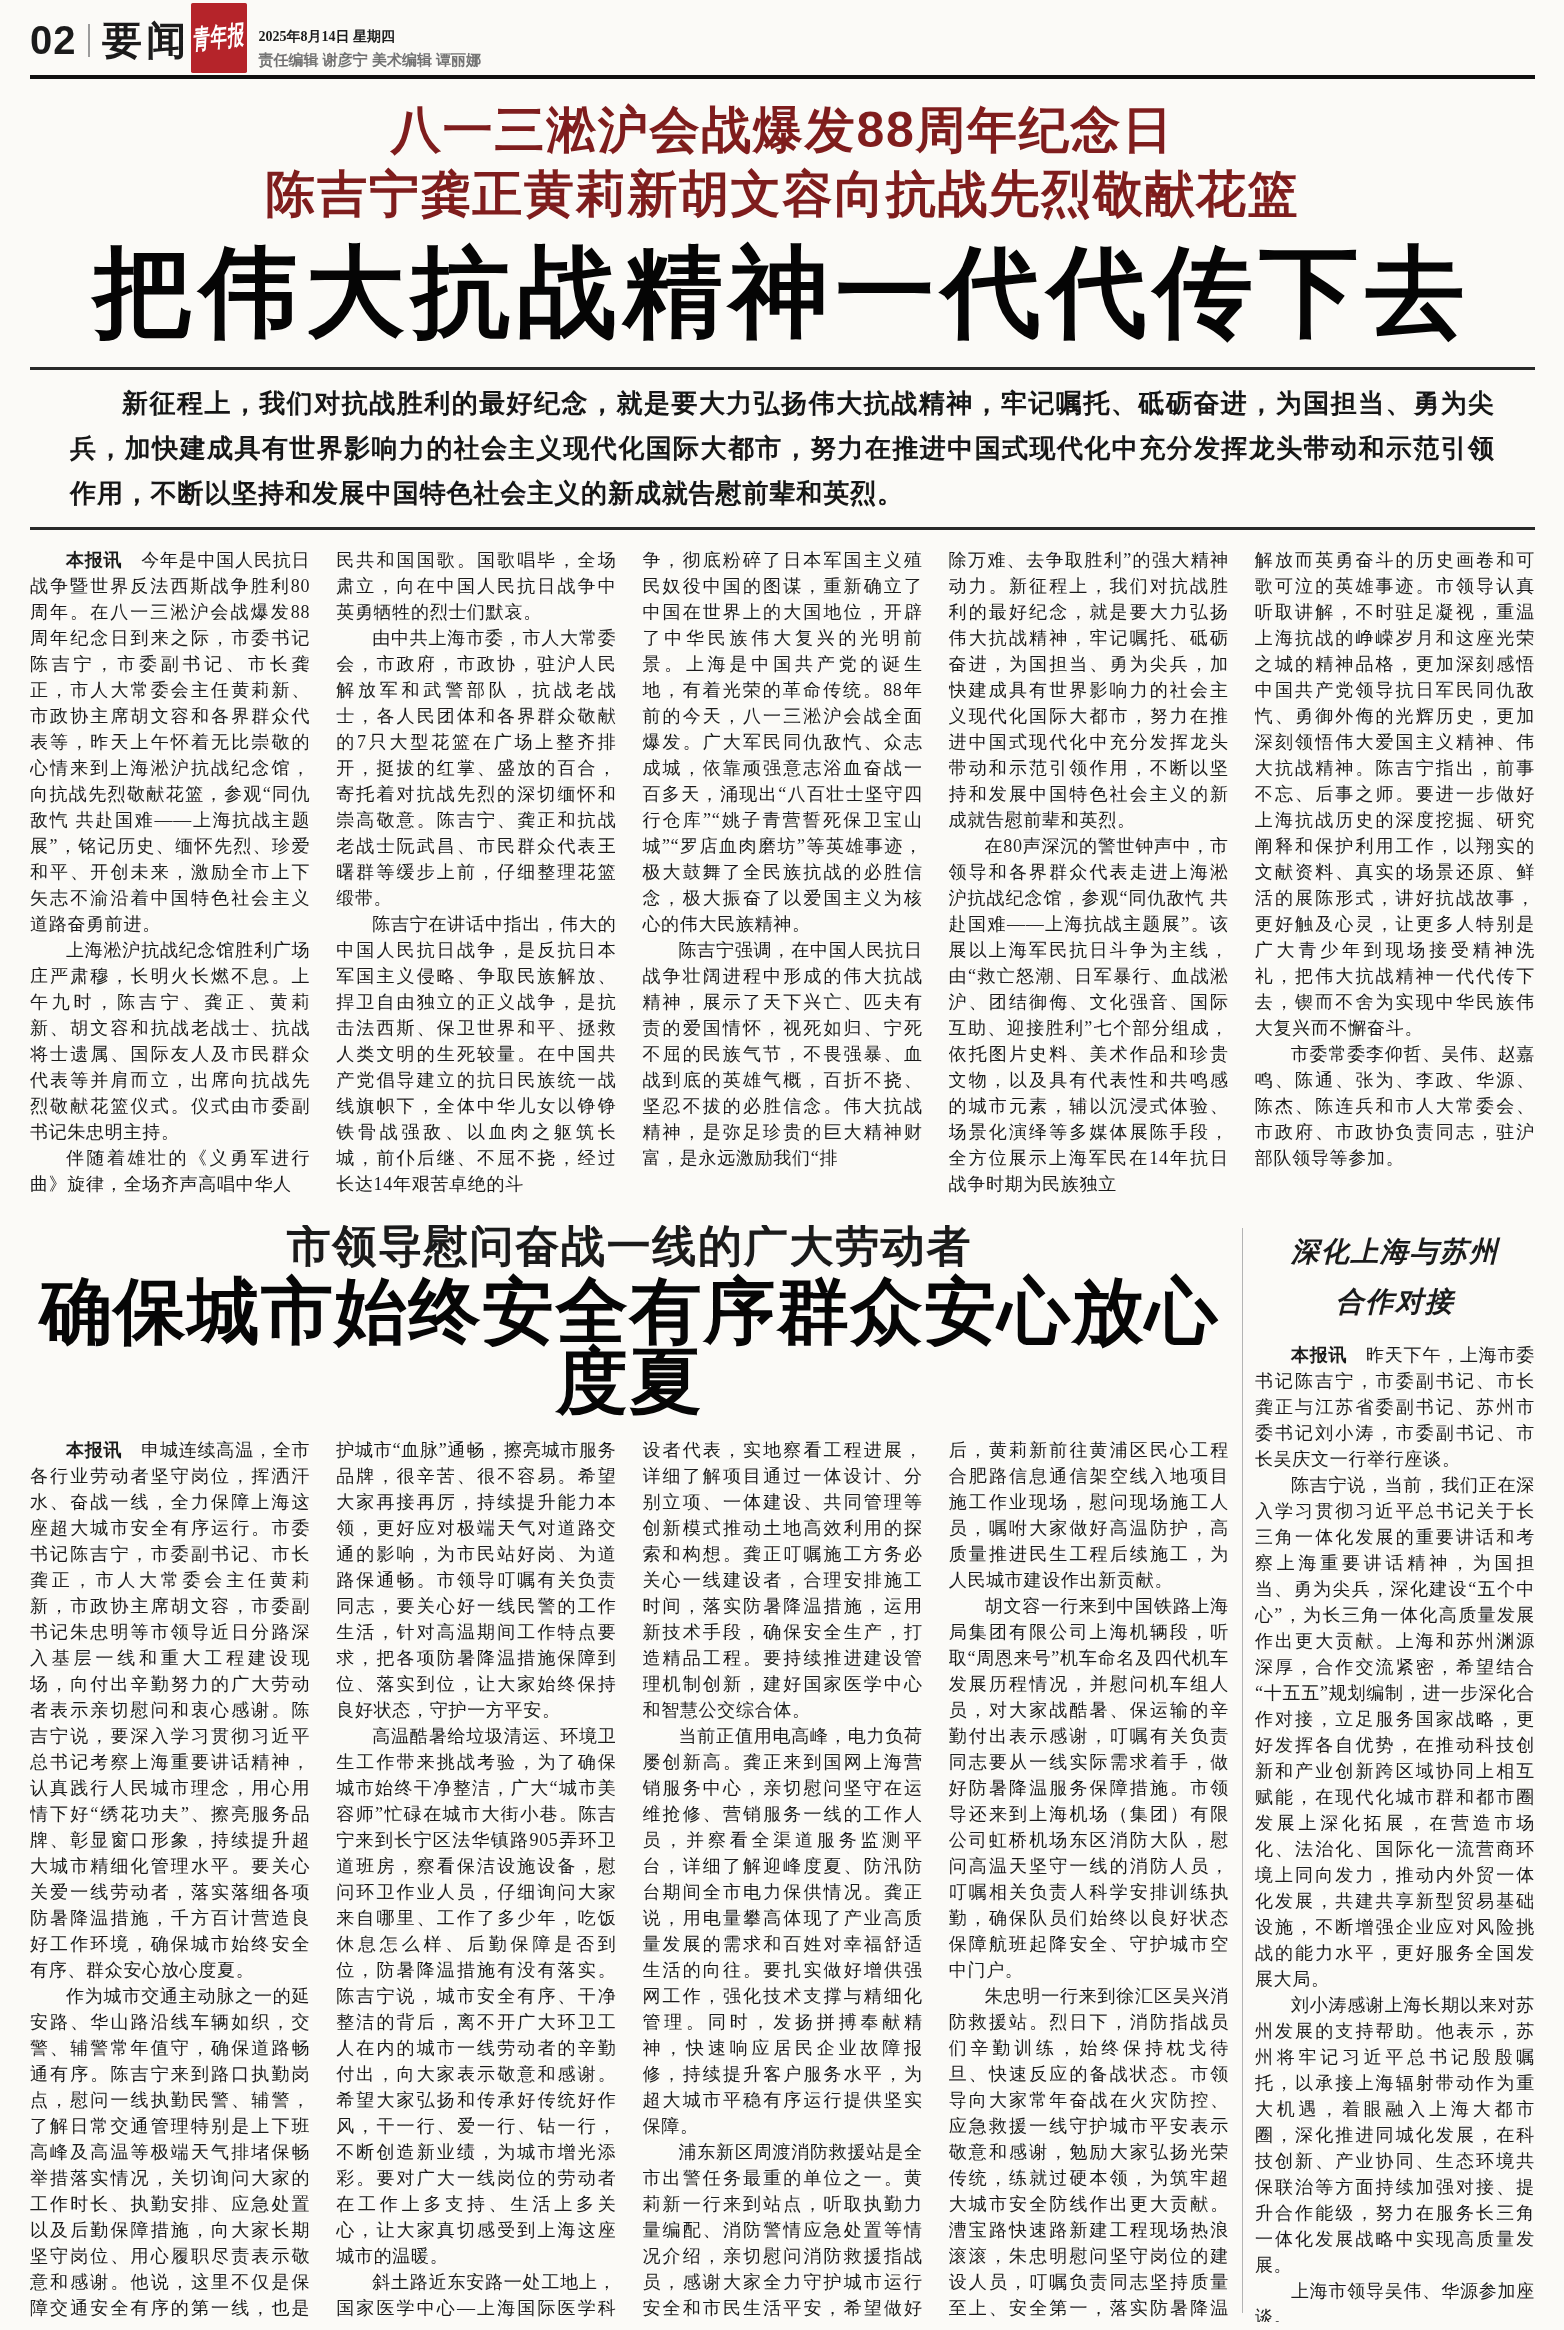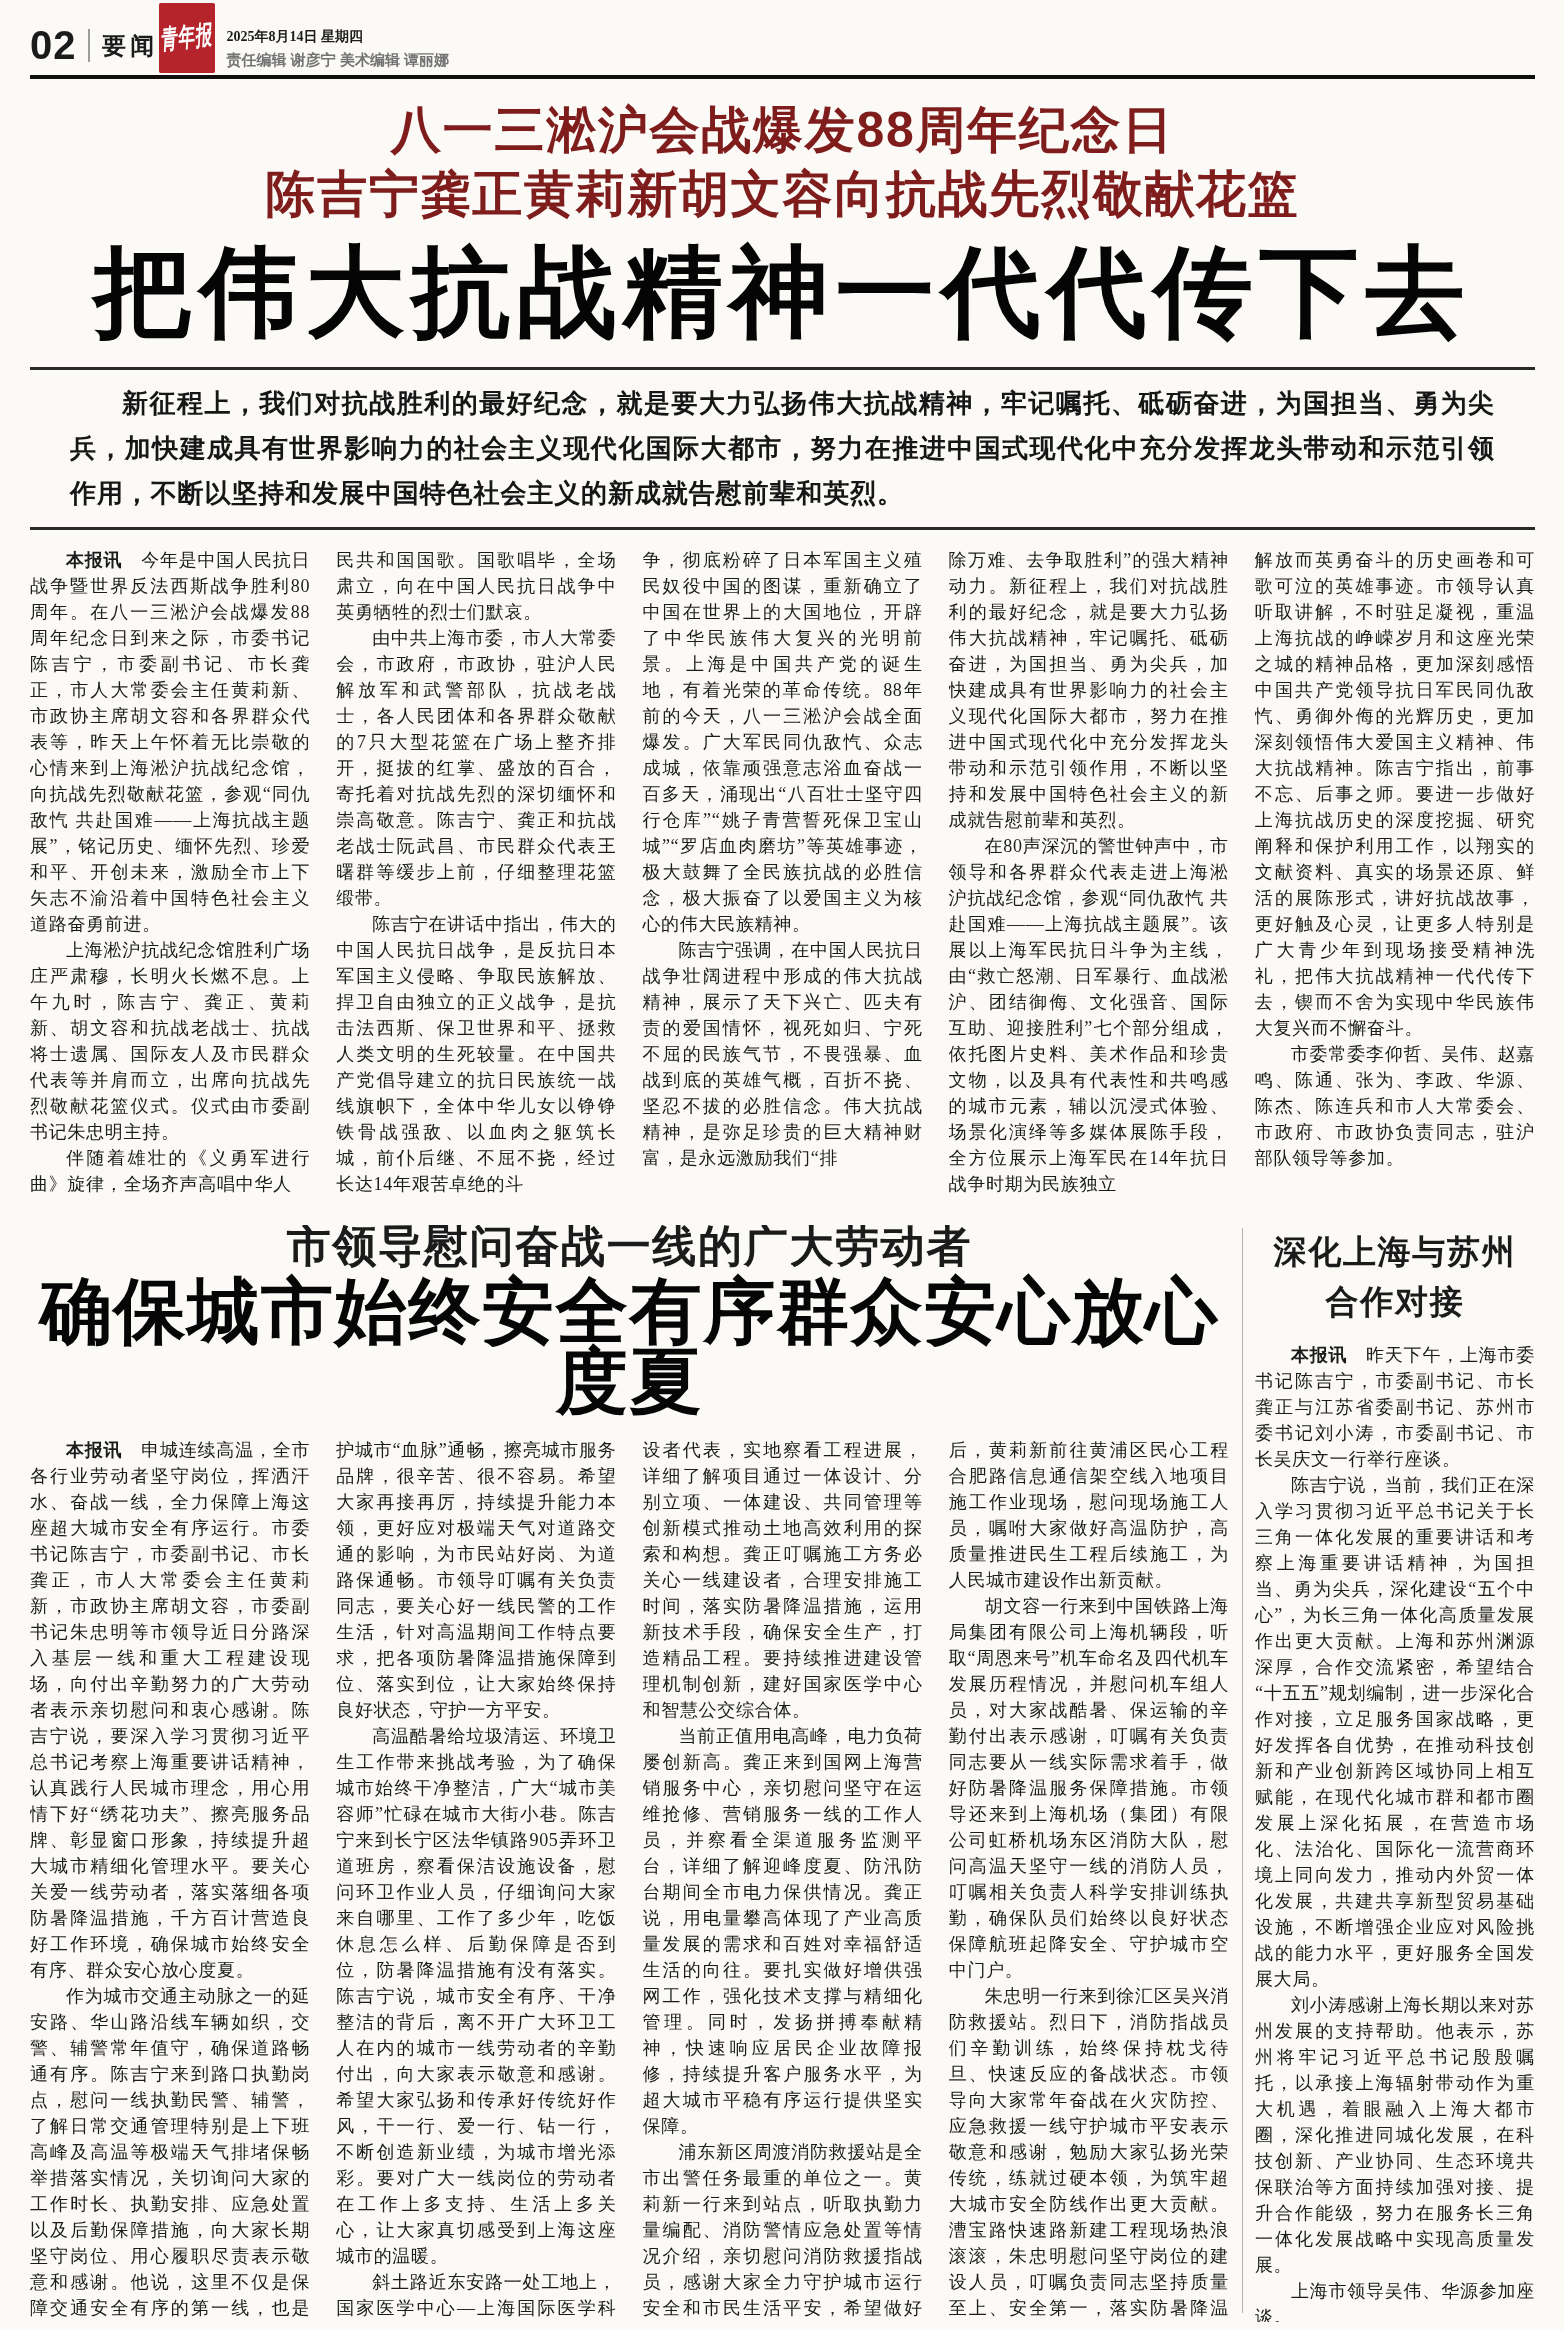--- a/index.html
+++ b/index.html
@@ -6,21 +6,21 @@
   .page{
     width:1565px;height:2330px;margin:0 auto;box-sizing:border-box;
     background:#fbfaf7;color:#1b1b1b;position:relative;overflow:hidden;
     padding:0 30px;font-family:"Liberation Serif","DejaVu Serif",serif;
   }
   
   .hdr{display:flex;align-items:flex-end;height:75px;}
   .pagemark{display:flex;align-items:center;gap:12px;padding-bottom:7px;}
   .pno{font-family:"Liberation Sans","DejaVu Sans",sans-serif;font-weight:900;font-size:40px;letter-spacing:0.9px;}
   .pdiv{width:1.7px;height:33px;background:#9c9c9c;display:inline-block;}
-  .psec{font-family:"Liberation Sans","DejaVu Sans",sans-serif;font-weight:900;font-size:24px;letter-spacing:4.3px;}
+  .psec{font-family:"Liberation Sans","DejaVu Sans",sans-serif;font-weight:900;font-size:40px;letter-spacing:4.3px;}
   .masthead{display:flex;align-items:flex-end;gap:12px;padding-bottom:1.7px;}
   .logo{width:56px;height:70px;background:#b5242a;border-radius:1.7px;display:flex;align-items:center;justify-content:center;overflow:hidden;}
   .logo span{color:#fff;font-size:16.5px;font-style:italic;font-weight:bold;transform:rotate(-6deg) scaleY(1.6);letter-spacing:0.9px;white-space:nowrap;}
   .mastinfo{padding-bottom:3.5px;}
   .mdate{font-family:Liberation Serif, serif;font-weight:700;font-size:14px;line-height:24px;}
   .meditors{font-family:"Liberation Sans","DejaVu Sans",sans-serif;font-weight:600;font-size:15px;line-height:21px;color:#737373;}
   .rule-heavy{height:4.3px;background:#101010;}
   .rule-mid{height:2.6px;background:#2a2a2a;}
   
   .deck{margin:0;text-align:center;font-family:"Liberation Sans","DejaVu Sans",sans-serif;
@@ -44,21 +44,21 @@
   .lower{display:flex;margin-top:29.6px;height:1097px;overflow:hidden;}
   .story2{flex:0 0 1199px;display:flex;flex-direction:column;}
   .kicker{margin:0;text-align:center;font-family:"Liberation Sans","DejaVu Sans",sans-serif;
         font-weight:800;font-size:44px;line-height:42px;letter-spacing:1.7px;}
   .head2{margin:8.7px 0 21px 0;text-align:center;font-family:"Liberation Sans","DejaVu Sans",sans-serif;
         font-weight:900;font-size:72px;line-height:70px;letter-spacing:1.7px;color:#060606;}
   .cols2{flex:1;}
   .vdivider{width:0.9px;background:#b3b3b3;margin:3.5px 12px 8.7px 13px;}
   .story3{flex:1;display:flex;flex-direction:column;overflow:hidden;}
   .head3{margin:1.7px 0 15.6px 0;text-align:center;font-family:"Liberation Sans","DejaVu Sans",sans-serif;
-        font-weight:900;font-size:33px;line-height:50px;letter-spacing:1.7px;}
+        font-weight:900;font-size:28px;line-height:50px;letter-spacing:1.7px;font-style:italic;}
   .story3body{flex:1;overflow:hidden;}
 </style>
 </head>
 <body>
 
 <div class="page">
 
   <div class="hdr">
     <div class="pagemark">
       <span class="pno">02</span>

